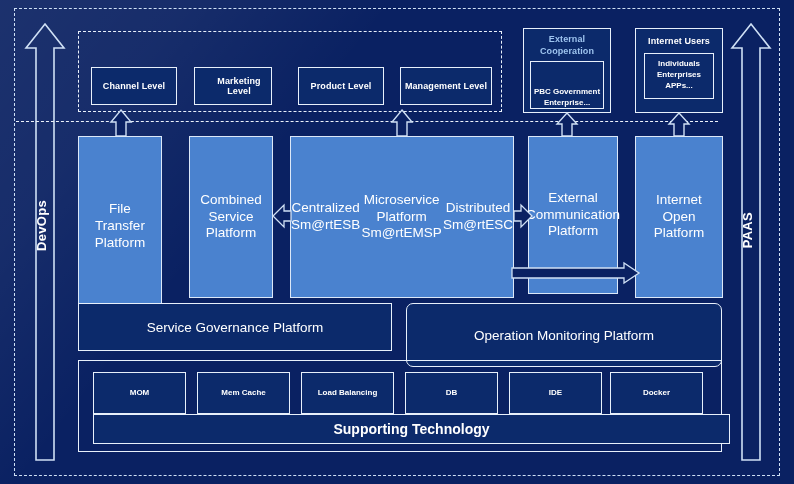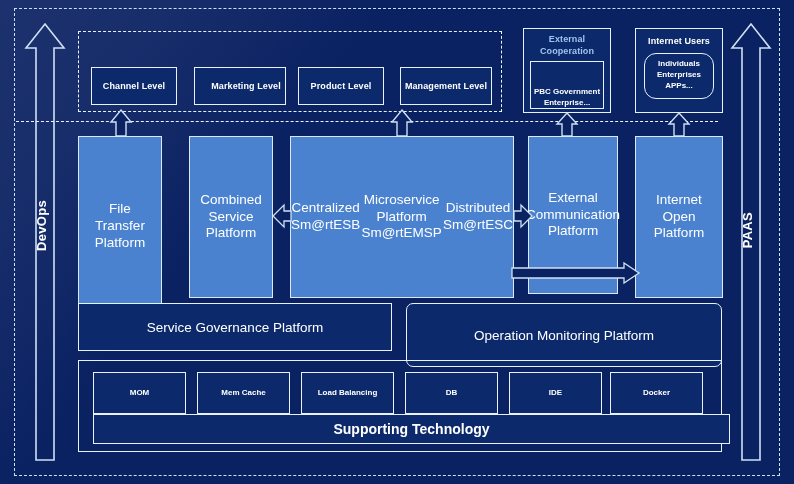--- a/index.html
+++ b/index.html
@@ -94,21 +94,21 @@
       <polygon points="21,2 40,26 30,26 30,438 12,438 12,26 2,26" fill="none" stroke="#cfe0f5" stroke-width="1.6"></polygon>
     </svg>
   </div>
   <div class="vert-label" style="left:740px;top:212px;">PAAS</div>
 
   <div class="abs dashed-box" style="left:78px;top:31px;width:424px;height:81px;"></div>
 
   <div class="abs dark-box t-small" style="left:91px;top:67px;width:86px;height:38px;">
     <span>Channel Level</span>
   </div>
-  <div class="abs dark-box t-small" style="left:194px;top:67px;width:92px;height:38px;padding-left:12px;">
+  <div class="abs dark-box t-small" style="left:194px;top:67px;width:78px;height:38px;padding-left:12px;">
     <span>Marketing Level</span>
   </div>
   <div class="abs dark-box t-small" style="left:298px;top:67px;width:86px;height:38px;">
     <span>Product Level</span>
   </div>
   <div class="abs dark-box t-small" style="left:400px;top:67px;width:92px;height:38px;">
     <span>Management Level</span>
   </div>
 
   <div class="abs dark-box" style="left:523px;top:28px;width:88px;height:85px;display:block;padding:4px 3px;">
@@ -116,21 +116,21 @@
 Cooperation</div>
     <div class="dark-box t-tiny" style="margin:4px 3px 0 3px;height:46px;align-items:flex-end;">
       <span>PBC
 Government
 Enterprise...</span>
     </div>
   </div>
 
   <div class="abs dark-box" style="left:635px;top:28px;width:88px;height:85px;display:block;padding:4px 3px;">
     <div class="t-small" style="line-height:1.3;margin-top:3px;color:#ffffff;">Internet Users</div>
-    <div class="dark-box t-tiny" style="margin:5px 5px 0 5px;height:44px;border-radius:12px;">
+    <div class="dark-box t-tiny" style="margin:5px 5px 0 5px;height:44px;">
       <span>Individuals
 Enterprises
 APPs...</span>
     </div>
   </div>
 
   <div class="abs" id="dash-sep"></div>
 
   <div class="abs conn" style="left:110px;top:109px;width:22px;height:28px;">
     <svg width="22" height="28" viewBox="0 0 22 28">

